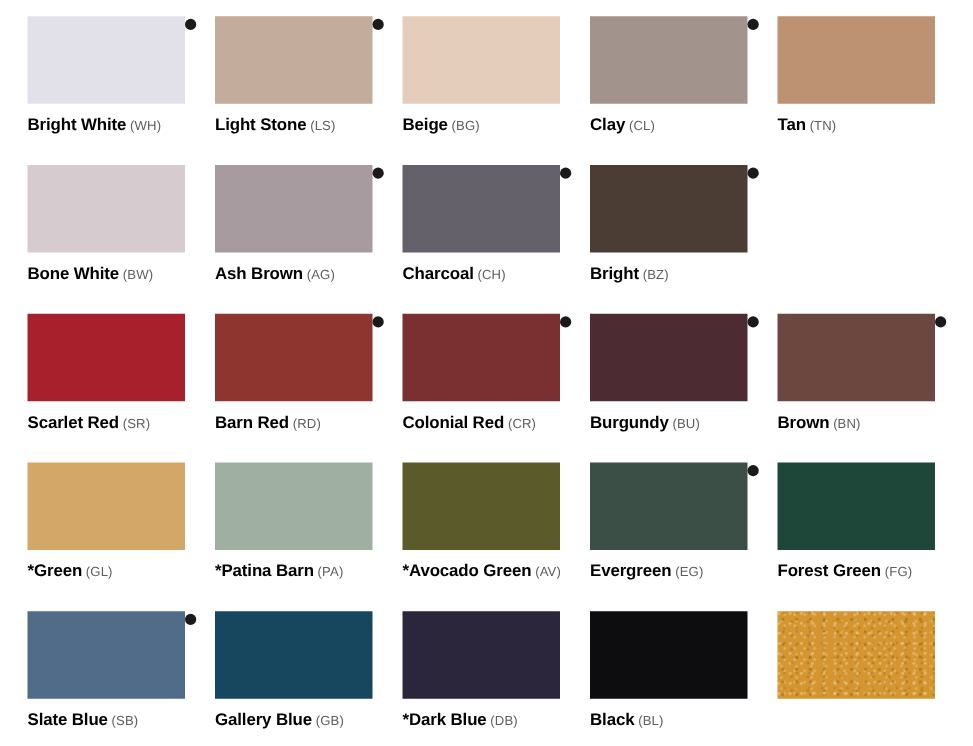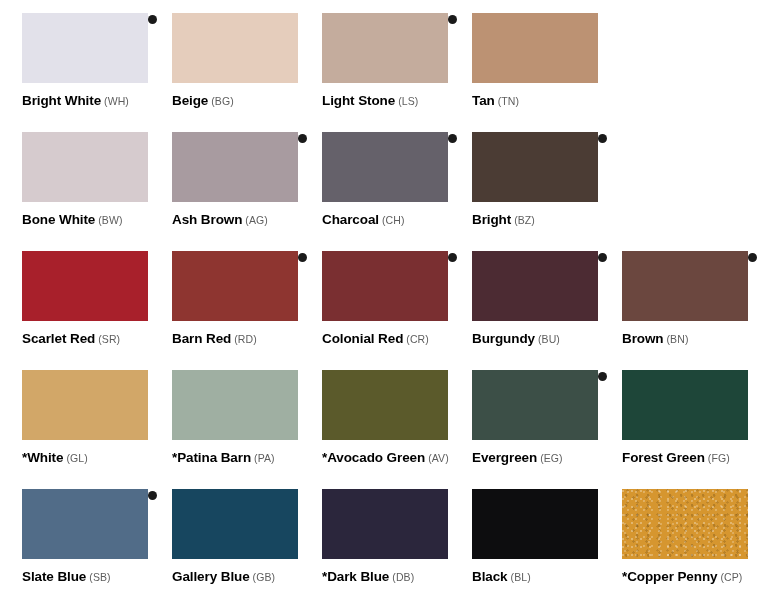--- a/index.html
+++ b/index.html
@@ -95,30 +95,37 @@
     <div class="swatch-row">
       <div class="swatch-cell">
         <div class="swatch-chip-wrap">
           <div class="swatch-chip" style="background-color: rgb(226, 225, 234);"></div>
           <span class="swatch-dot"></span>
         </div>
         <div class="swatch-label"><span class="swatch-name">Bright White</span><span class="swatch-code">(WH)</span></div>
       </div>
       <div class="swatch-cell">
         <div class="swatch-chip-wrap">
+          <div class="swatch-chip" style="background-color: rgb(196, 172, 157);"></div>
+          <span class="swatch-dot"></span>
+        </div>
+        <div class="swatch-label"><span class="swatch-name">Light Stone</span><span class="swatch-code">(LS)</span></div>
+      </div>
+      <div class="swatch-cell">
+        <div class="swatch-chip-wrap">
           <div class="swatch-chip" style="background-color: rgb(229, 205, 188);"></div>
         </div>
         <div class="swatch-label"><span class="swatch-name">Beige</span><span class="swatch-code">(BG)</span></div>
       </div>
       <div class="swatch-cell">
         <div class="swatch-chip-wrap">
-          <div class="swatch-chip" style="background-color: rgb(196, 172, 157);"></div>
-          <span class="swatch-dot"></span>
-        </div>
-        <div class="swatch-label"><span class="swatch-name">Light Stone</span><span class="swatch-code">(LS)</span></div>
+          <div class="swatch-chip" style="background-color: rgb(162, 148, 140);"></div>
+          <span class="swatch-dot"></span>
+        </div>
+        <div class="swatch-label"><span class="swatch-name">Clay</span><span class="swatch-code">(CL)</span></div>
       </div>
       <div class="swatch-cell">
         <div class="swatch-chip-wrap">
           <div class="swatch-chip" style="background-color: rgb(188, 146, 115);"></div>
         </div>
         <div class="swatch-label"><span class="swatch-name">Tan</span><span class="swatch-code">(TN)</span></div>
       </div>
     </div>
     <div class="swatch-row">
       <div class="swatch-cell">
@@ -183,21 +190,21 @@
           <span class="swatch-dot"></span>
         </div>
         <div class="swatch-label"><span class="swatch-name">Brown</span><span class="swatch-code">(BN)</span></div>
       </div>
     </div>
     <div class="swatch-row">
       <div class="swatch-cell">
         <div class="swatch-chip-wrap">
           <div class="swatch-chip" style="background-color: rgb(210, 167, 104);"></div>
         </div>
-        <div class="swatch-label"><span class="swatch-name">*White</span><span class="swatch-code">(GL)</span></div>
+        <div class="swatch-label"><span class="swatch-name">*Green</span><span class="swatch-code">(GL)</span></div>
       </div>
       <div class="swatch-cell">
         <div class="swatch-chip-wrap">
           <div class="swatch-chip" style="background-color: rgb(159, 175, 162);"></div>
         </div>
         <div class="swatch-label"><span class="swatch-name">*Patina Barn</span><span class="swatch-code">(PA)</span></div>
       </div>
       <div class="swatch-cell">
         <div class="swatch-chip-wrap">
           <div class="swatch-chip" style="background-color: rgb(91, 90, 43);"></div>
@@ -241,16 +248,15 @@
       <div class="swatch-cell">
         <div class="swatch-chip-wrap">
           <div class="swatch-chip" style="background-color: rgb(13, 13, 15);"></div>
         </div>
         <div class="swatch-label"><span class="swatch-name">Black</span><span class="swatch-code">(BL)</span></div>
       </div>
       <div class="swatch-cell">
         <div class="swatch-chip-wrap">
           <div class="swatch-chip textured" style="background-color: rgb(214, 150, 47);"></div>
         </div>
-        <div class="swatch-label"><span class="swatch-name">*Copper Penny</span><span class="swatch-code">(CP)</span></div>
       </div>
     </div>
   </div>
 
 </body></html>

